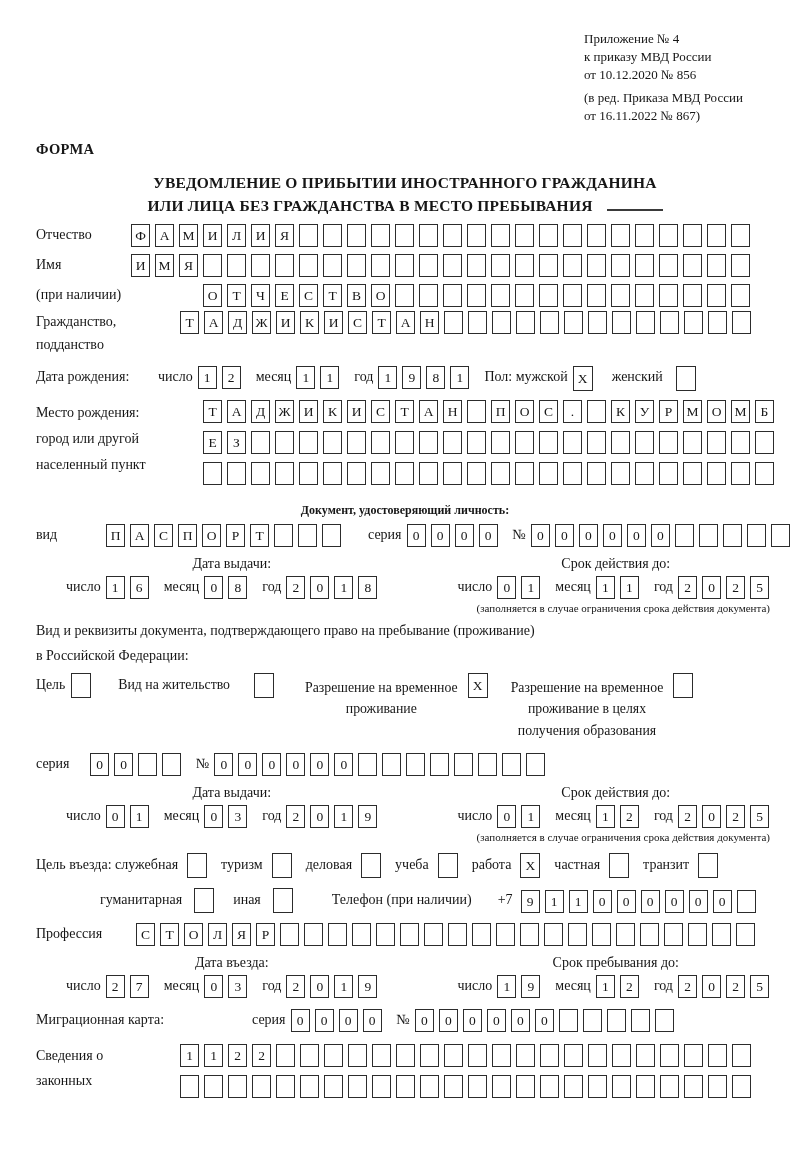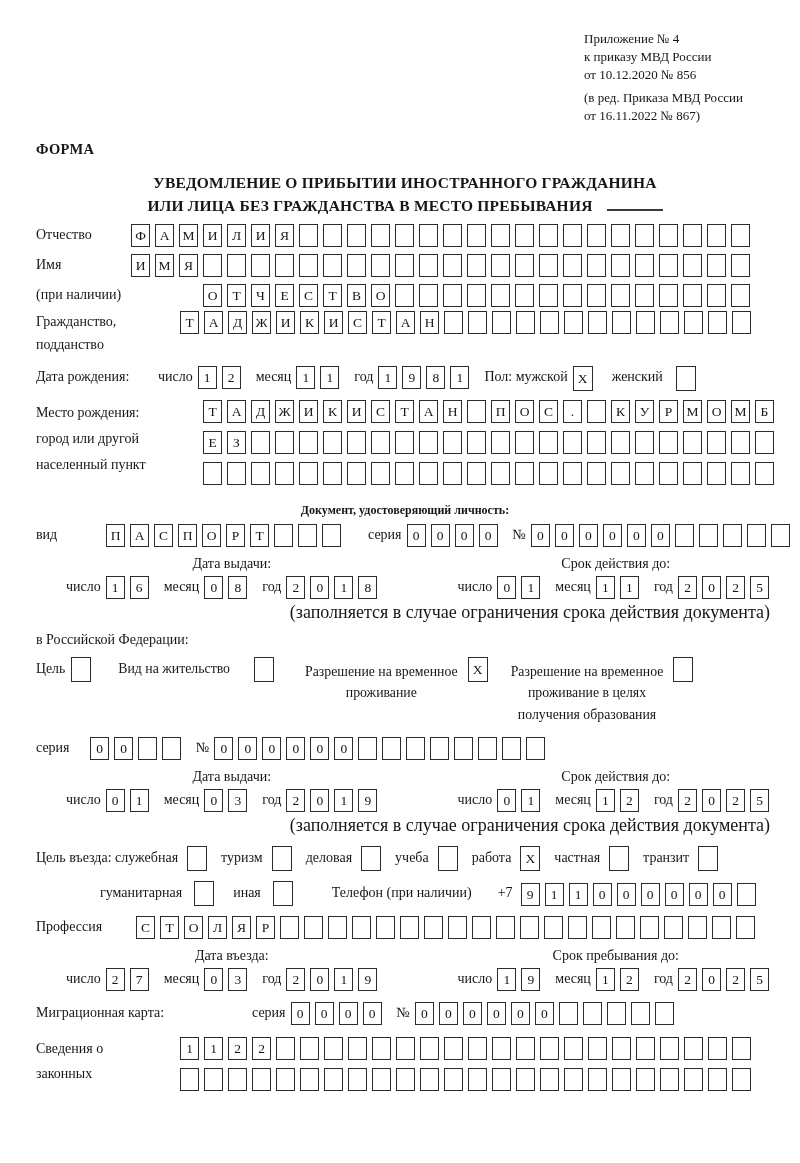--- a/index.html
+++ b/index.html
@@ -39,21 +39,21 @@
   
   .doc-heading { text-align:center; font-weight:bold; font-size:12px; margin-top:10px; }
 
   
   .dates { display:flex; margin-top:9px; }
   .dgroup { }
   .dgroup.left { width:370px; padding-left:30px; }
   .dgroup.right { padding-left:60px; }
   .dcap { font-size:14px; text-align:center; margin-bottom:4px; }
   .drow { display:flex; align-items:flex-start; }
-  .dnote { font-size:18px; text-align:right; margin:3px 4px 0 0; }
+  .dnote { font-size:11px; text-align:right; margin:3px 4px 0 0; }
 
   .intro { font-size:14px; margin-top:9px; }
 
   
   .permit-row { display:flex; align-items:flex-start; margin-top:9px; }
   .permit-row .plbl { font-size:13.8px; padding-top:4px; }
   .pstack { font-size:13.8px; text-align:center; line-height:1.55; padding-top:4px; }
   .pbox { margin-left:10px; padding-top:0; }
 
   
@@ -408,20 +408,21 @@
             <span class="cell">2</span>
             <span class="cell">0</span>
             <span class="cell">2</span>
             <span class="cell">5</span>
           </span>
       </div>
     </div>
   </div>
   <div class="dnote">(заполняется в случае ограничения срока действия документа)</div>
 
+  <div class="intro">Вид и реквизиты документа, подтверждающего право на пребывание (проживание)</div>
   <div class="intro">в Российской Федерации:</div>
 
   <div class="permit-row">
     <span class="plbl">Цель</span>
     <span class="cells cb-wrap pbox" style="margin-left:6px">
         <span class="cell"></span>
       </span>
     <span class="plbl" style="margin-left:22px">Вид на жительство</span>
     <span class="cells cb-wrap pbox" style="margin-left:24px">
         <span class="cell"></span>

